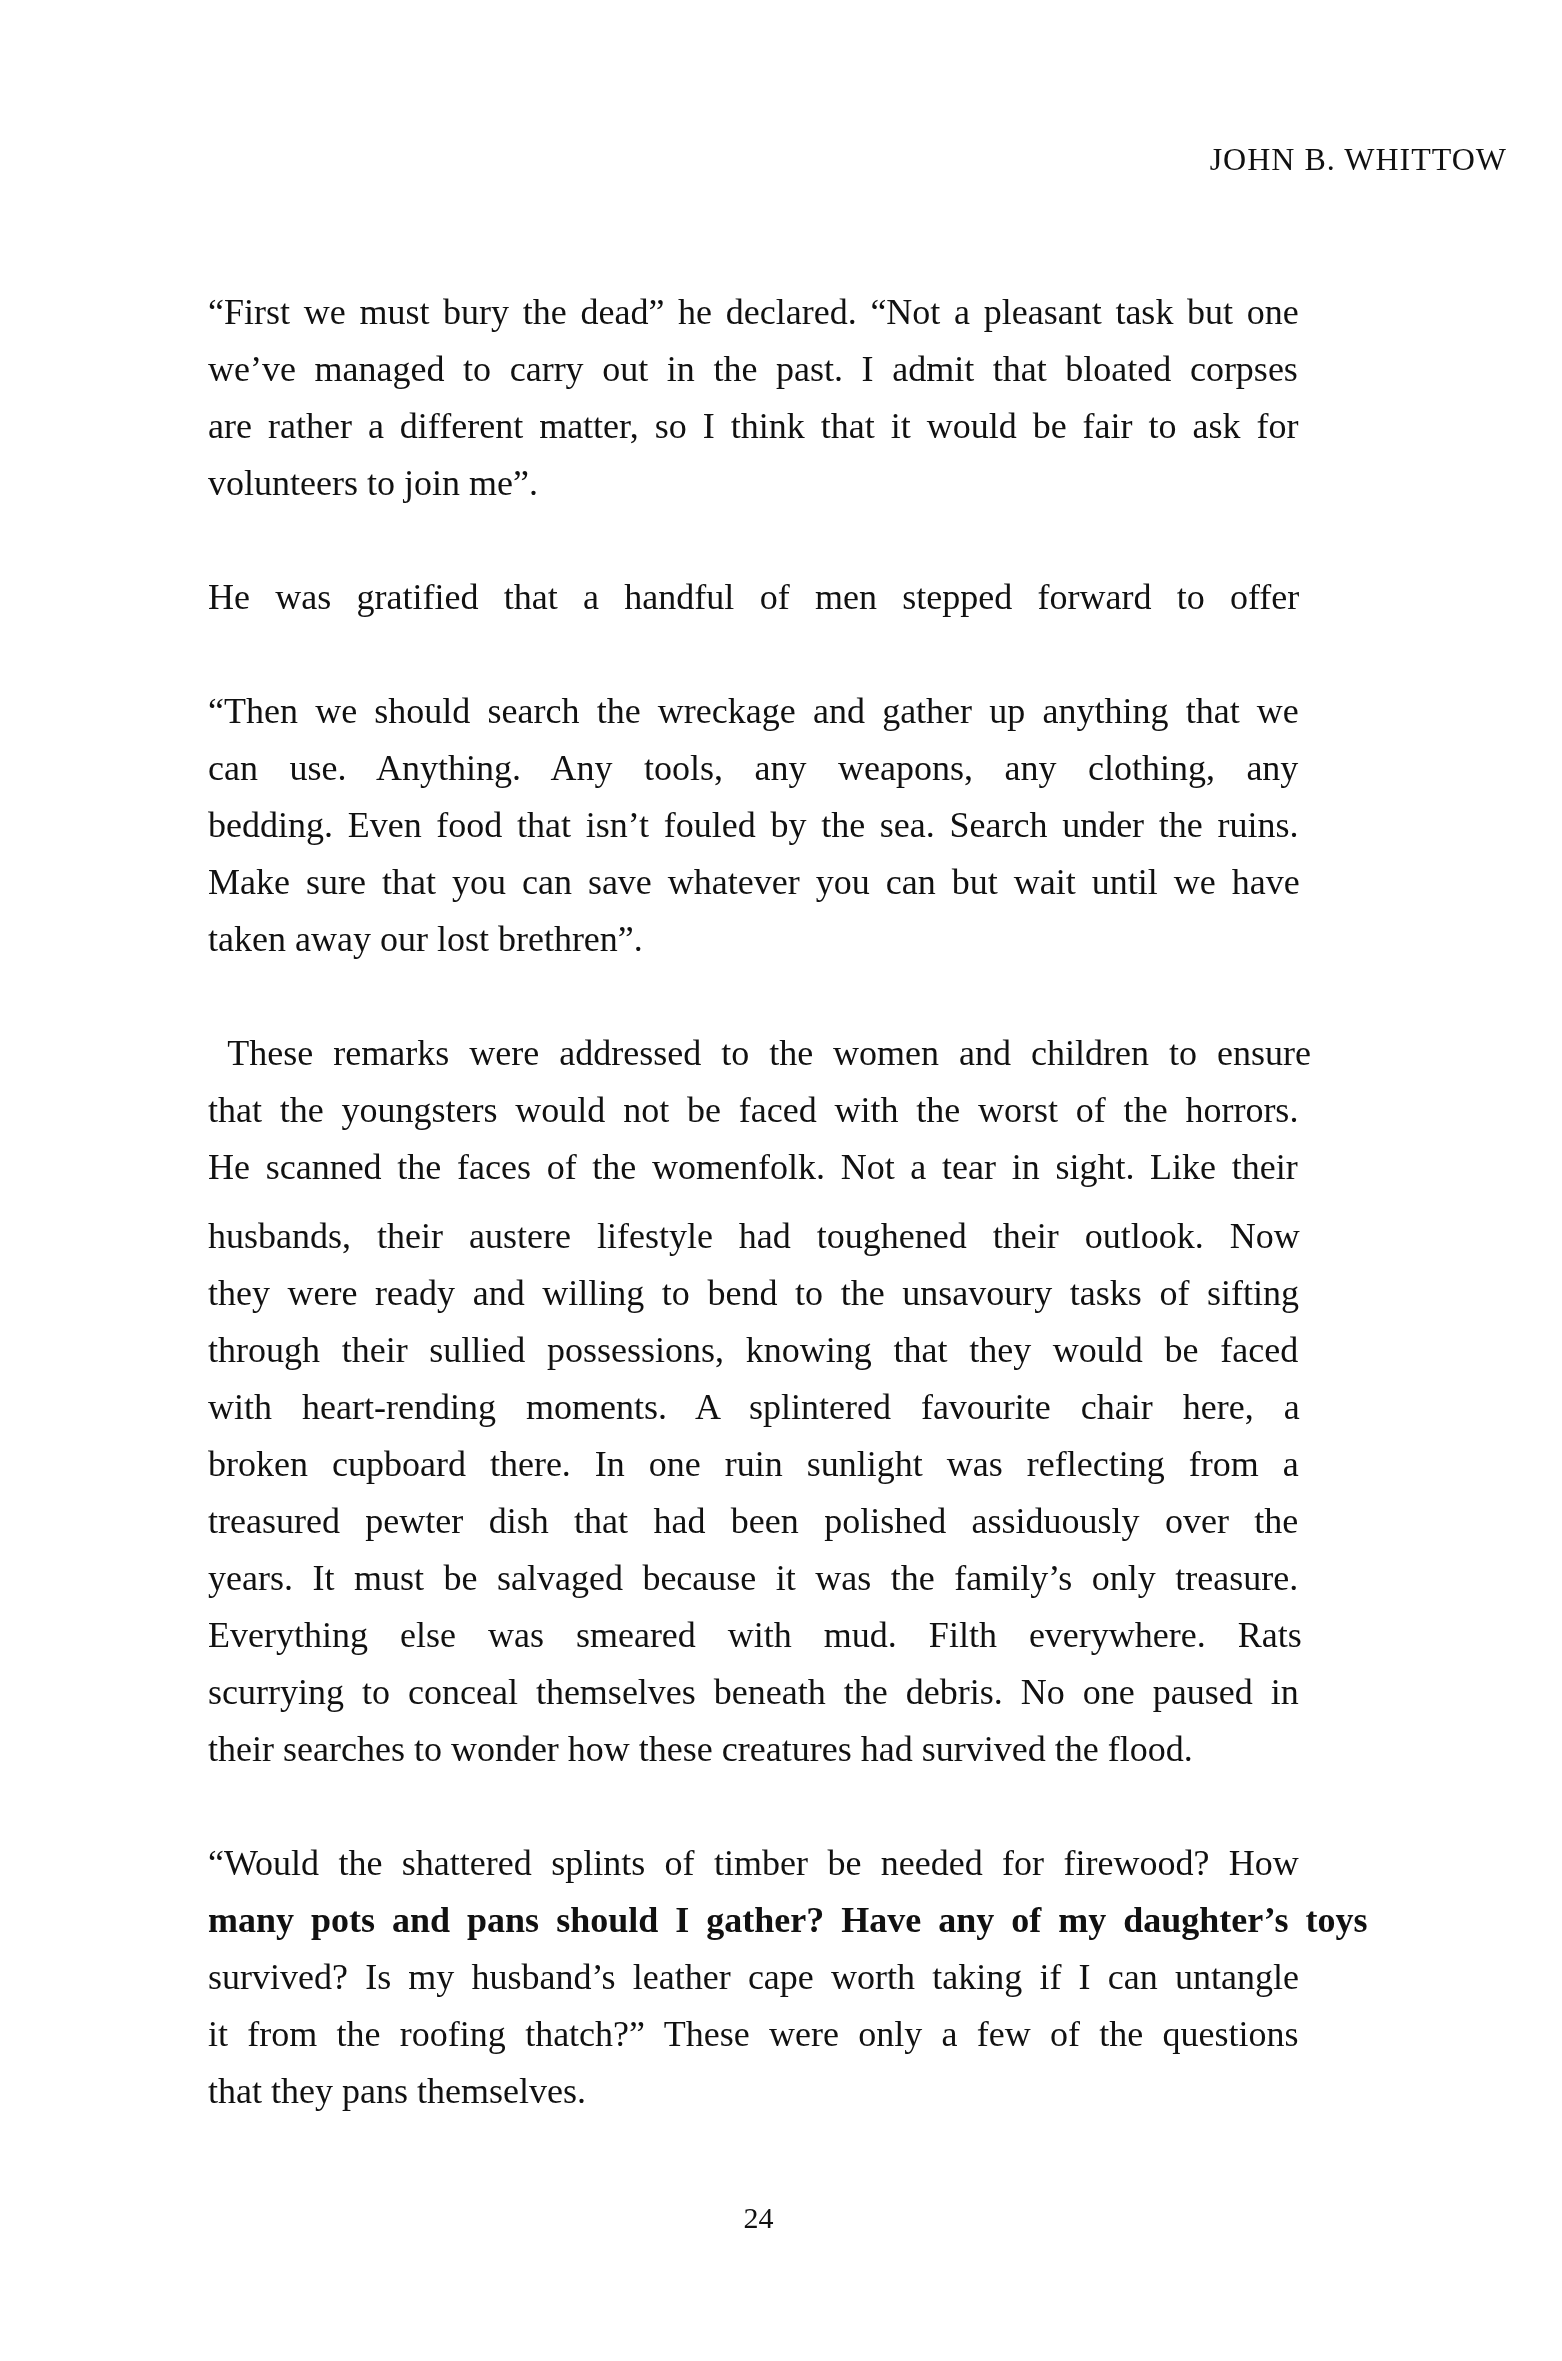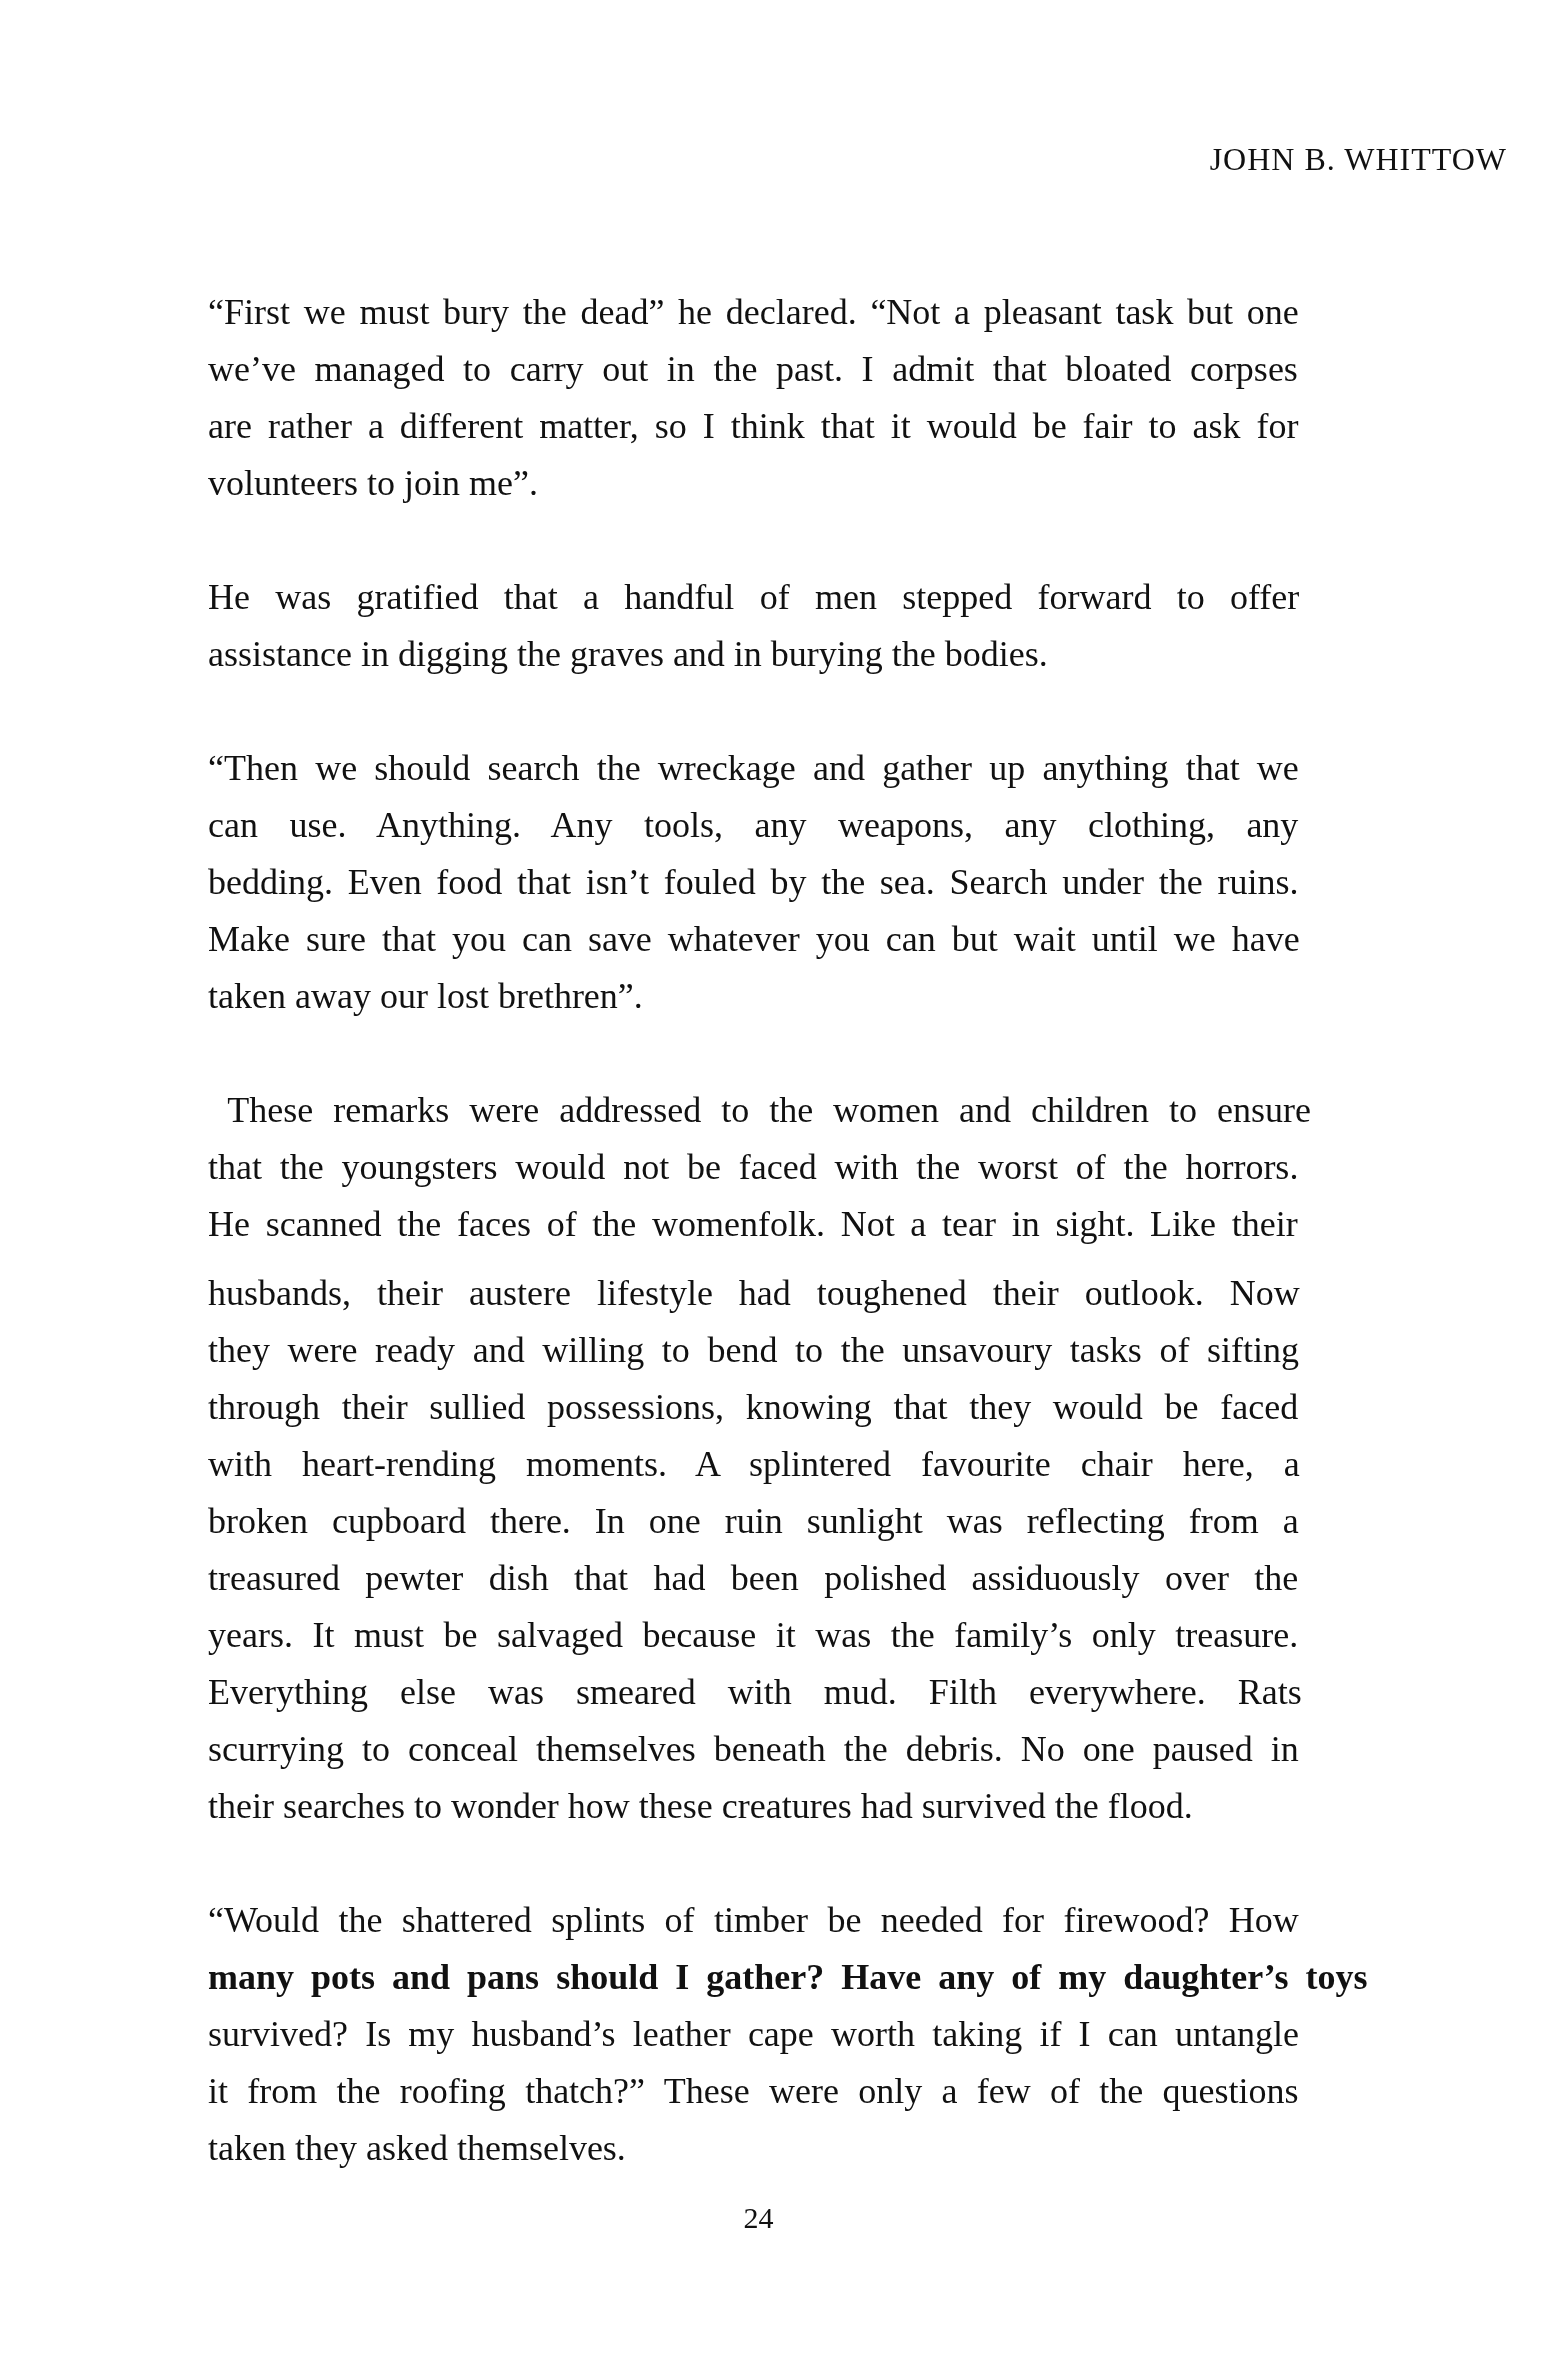--- a/index.html
+++ b/index.html
@@ -73,21 +73,20 @@
 <div class="text-block">
   <div class="paragraph">
     <span class="line" style="word-spacing: 4.7px; display: block; text-align: left; text-align-last: left;">“First we must bury the dead” he declared. “Not a pleasant task but one</span>
     <span class="line" style="word-spacing: 9.6px; display: block; text-align: left; text-align-last: left;">we’ve managed to carry out in the past.  I admit that bloated corpses</span>
     <span class="line" style="word-spacing: 7px; display: block; text-align: left; text-align-last: left;">are rather a different matter, so I think that it would be fair to ask for</span>
     <span class="line last">volunteers to join me”.</span>
   </div>
 
   <div class="paragraph">
     <span class="line" style="word-spacing: 16.3px; display: block; text-align: left; text-align-last: left;">He was gratified that a handful of men stepped forward to offer</span>
-    <span class="line last">assistance in digging the graves and in burying the bodies.</span>
   </div>
 
   <div class="paragraph">
     <span class="line" style="word-spacing: 8.2px; display: block; text-align: left; text-align-last: left;">“Then we should search the wreckage and gather up anything that we</span>
     <span class="line" style="word-spacing: 22.5px; display: block; text-align: left; text-align-last: left;">can use. Anything. Any tools, any weapons, any clothing, any</span>
     <span class="line" style="word-spacing: 5.7px; display: block; text-align: left; text-align-last: left;">bedding. Even food that isn’t fouled by the sea. Search under the ruins.</span>
     <span class="line" style="word-spacing: 7px; display: block; text-align: left; text-align-last: left;">Make sure that you can save whatever you can but wait until we have</span>
     <span class="line last">taken away our lost brethren”.</span>
   </div>
 
@@ -105,18 +104,18 @@
     <span class="line" style="word-spacing: 23px; display: block; text-align: left; text-align-last: left;">Everything else was smeared with mud. Filth everywhere. Rats</span>
     <span class="line" style="word-spacing: 9px; display: block; text-align: left; text-align-last: left;">scurrying to conceal themselves beneath the debris. No one paused in</span>
     <span class="line last">their searches to wonder how these creatures had survived the flood.</span>
   </div>
 
   <div class="paragraph">
     <span class="line" style="word-spacing: 10.4px; display: block; text-align: left; text-align-last: left;">“Would the shattered splints of timber be needed for firewood? How</span>
     <span class="line" style="word-spacing: 8px; display: block; text-align: left; text-align-last: left; font-weight: bold;">many pots and pans should I gather?  Have any of my daughter’s toys</span>
     <span class="line" style="word-spacing: 8.2px; display: block; text-align: left; text-align-last: left;">survived? Is my husband’s leather cape worth taking if I can untangle</span>
     <span class="line" style="word-spacing: 10.3px; display: block; text-align: left; text-align-last: left;">it from the roofing thatch?” These were only a few of the questions</span>
-    <span class="line last">taken they asked themselves.</span>
+    <span class="line last">that they pans themselves.</span>
   </div>
 </div>
 
 <div class="page-number">24</div>
 
 
 </body></html>

